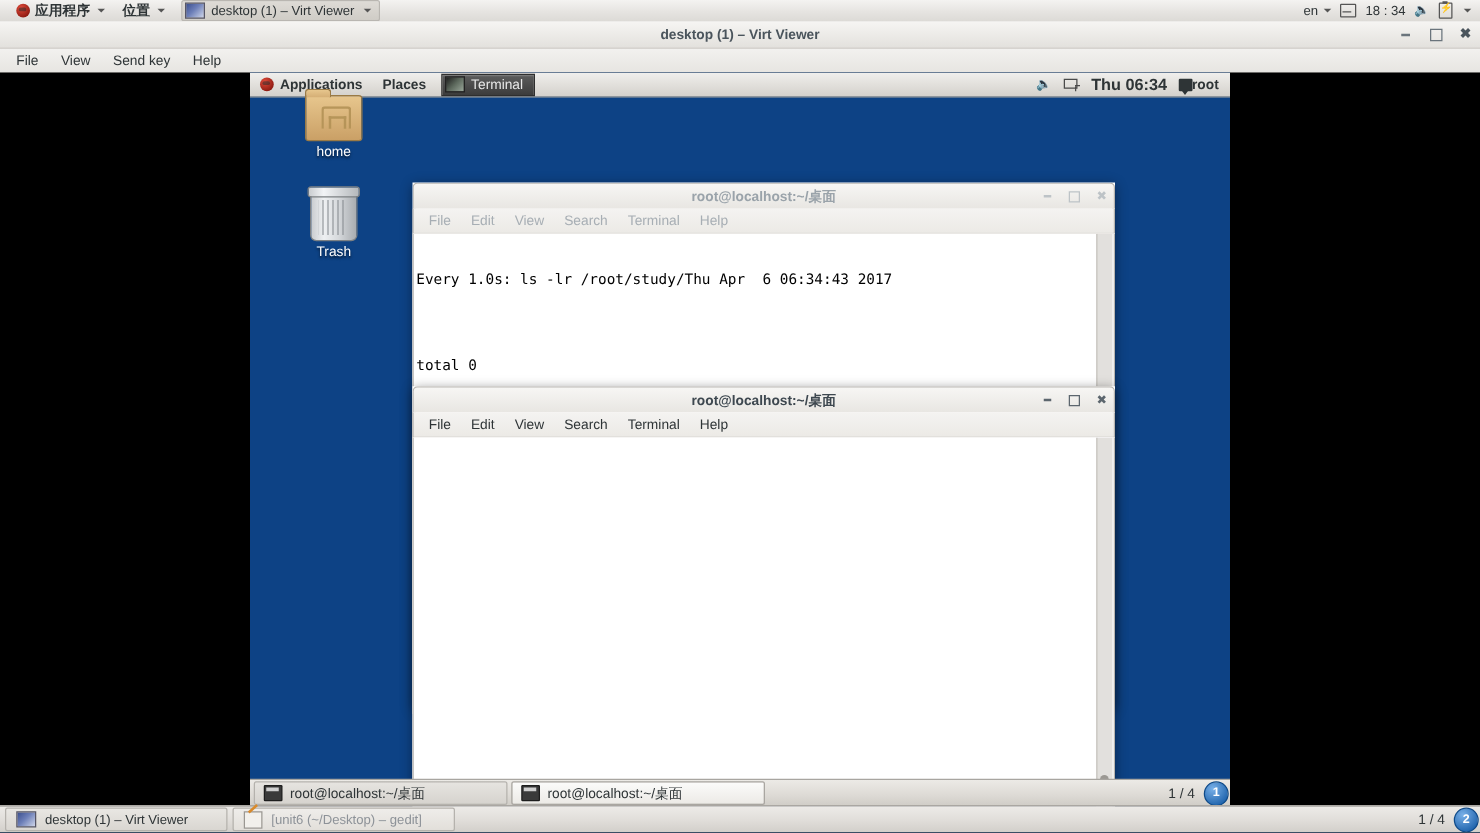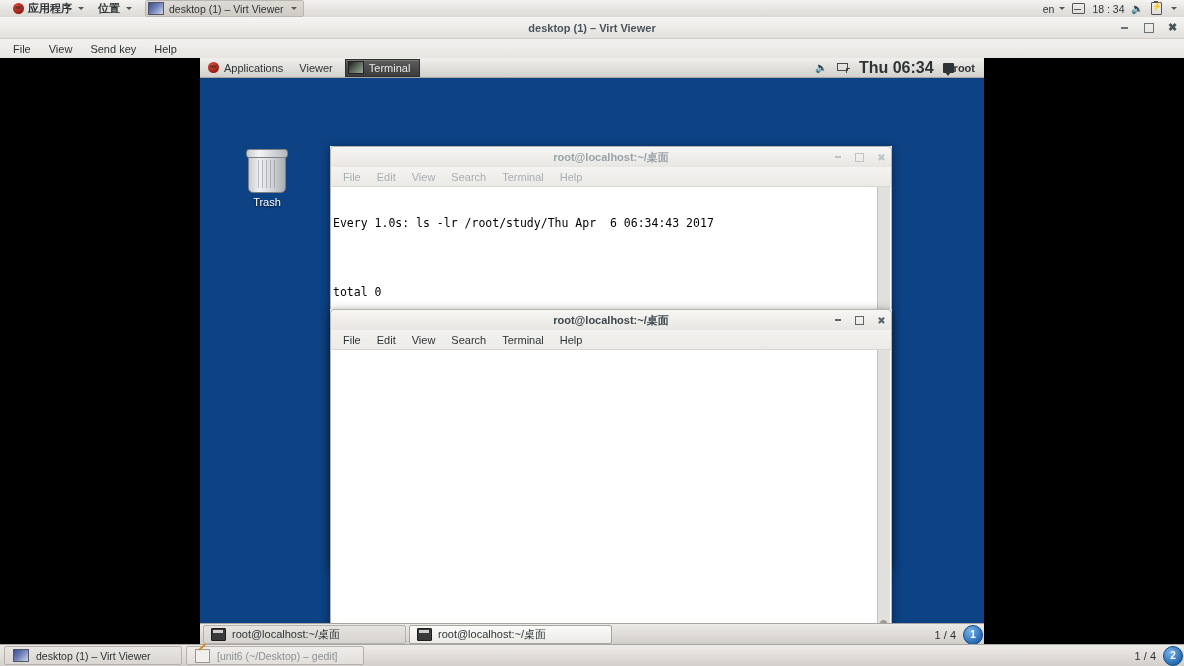--- a/index.html
+++ b/index.html
@@ -87,33 +87,33 @@
   .vm{
     position:absolute;left:200px;top:0px;width:784px;height:587px;
     background:#0d4285;overflow:hidden;
   }
   .vm-top{
     position:absolute;left:0;top:0;width:784px;height:19px;
     background:linear-gradient(to bottom,#f0efed 0%,#e2e0dc 50%,#d4d1cc 100%);
     border-bottom:1px solid #a8a5a0;
     display:flex;align-items:center;font-size:11px;color:#2e3436;
   }
-  .vm-top .mi{padding:0 8px;font-weight:normal;display:flex;align-items:center;gap:5px;height:18px;text-align:right;}
+  .vm-top .mi{padding:0 8px;font-weight:bold;display:flex;align-items:center;gap:5px;height:18px;text-align:right;}
   .vm-win-btn{
     display:flex;align-items:center;gap:5px;height:16px;margin-left:4px;padding:0 9px 0 2px;
     background:linear-gradient(to bottom,#5c5c5c,#3c3c3c);
     border:1px solid #2e2e2e;color:#e8e8e8;font-size:11px;
     box-shadow:inset 0 1px 0 rgba(255,255,255,.18);
   }
   .vm-win-btn .mini-screen{
     background:linear-gradient(135deg,#1d1d1d 0%,#5e6a5e 50%,#9aa79a 100%);
     border:1px solid #222;
   }
   .vm-tray{margin-left:auto;display:flex;align-items:center;gap:9px;padding-right:9px;font-weight:bold;}
-  .vm-tray .clk{font-size:16px;color:#2e3436;}
+  .vm-tray .clk{font-size:13px;color:#2e3436;}
   .net-ic{width:13px;height:11px;position:relative;display:inline-block;}
   .net-ic i{position:absolute;background:#4a4a4a;display:block;}
   .user-chip{display:flex;align-items:center;gap:0;}
   .user-sq{width:11px;height:10px;background:#2e3436;border-radius:1px;position:relative;}
   .user-sq:after{content:"";position:absolute;left:2px;bottom:-3px;border-left:3px solid transparent;border-right:3px solid transparent;border-top:4px solid #2e3436;}
 
   
   .dicon{position:absolute;width:84px;text-align:center;color:#fff;font-size:11px;}
   .dicon .lbl{margin-top:3px;text-shadow:0 1px 2px rgba(0,0,0,.7);}
   .folder{
@@ -282,41 +282,47 @@
     <div class="vv-stage">
 
       <div class="vm">
 
         <div class="vm-top">
           <div class="mi">
             <span class="fedora-logo"></span>
             <span>Applications</span>
           </div>
           <div class="mi">
-            <span>Viewer</span>
+            <span>Places</span>
           </div>
           <div class="vm-win-btn">
             <span class="mini-screen"></span>
             <span>Terminal</span>
           </div>
           <div class="vm-tray">
             <span class="ic-spk">🔈</span>
             <span class="net-ic">
               <i style="left:0;top:1px;width:9px;height:6px;border:1px solid #4a4a4a;background:transparent;"></i>
               <i style="left:9px;top:6px;width:4px;height:1px;"></i>
               <i style="left:9px;top:7px;width:1px;height:4px;"></i>
             </span>
             <span class="clk">Thu 06:34</span>
             <span class="user-chip">
               <span class="user-sq"></span>
               <span>root</span>
             </span>
           </div>
         </div>
 
+        <div class="dicon" style="left:25px;top:18px;">
+          <div class="folder">
+              <span class="home-glyph"></span>
+            </div>
+          <div class="lbl">home</div>
+        </div>
         <div class="dicon" style="left:25px;top:95px;">
           <div class="trash">
               <span class="trash-lines"></span>
             </div>
           <div class="lbl">Trash</div>
         </div>
 
         <div class="term inactive" style="left:130px;top:88px;width:562px;height:420px;">
           <div class="term-tb">
             <span class="t">root@localhost:~/桌面</span>

